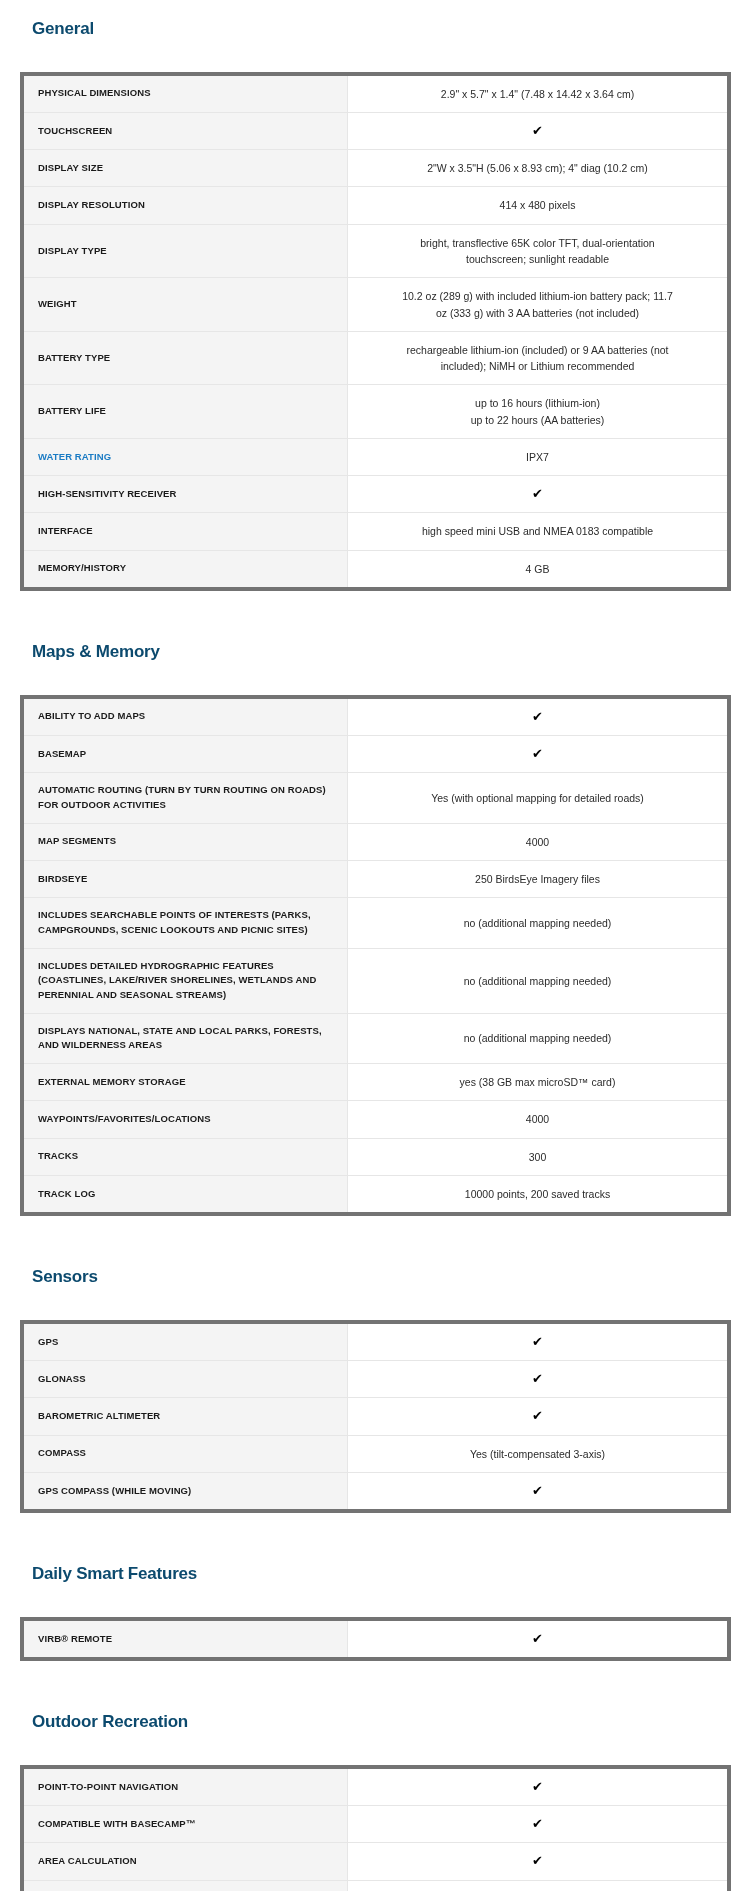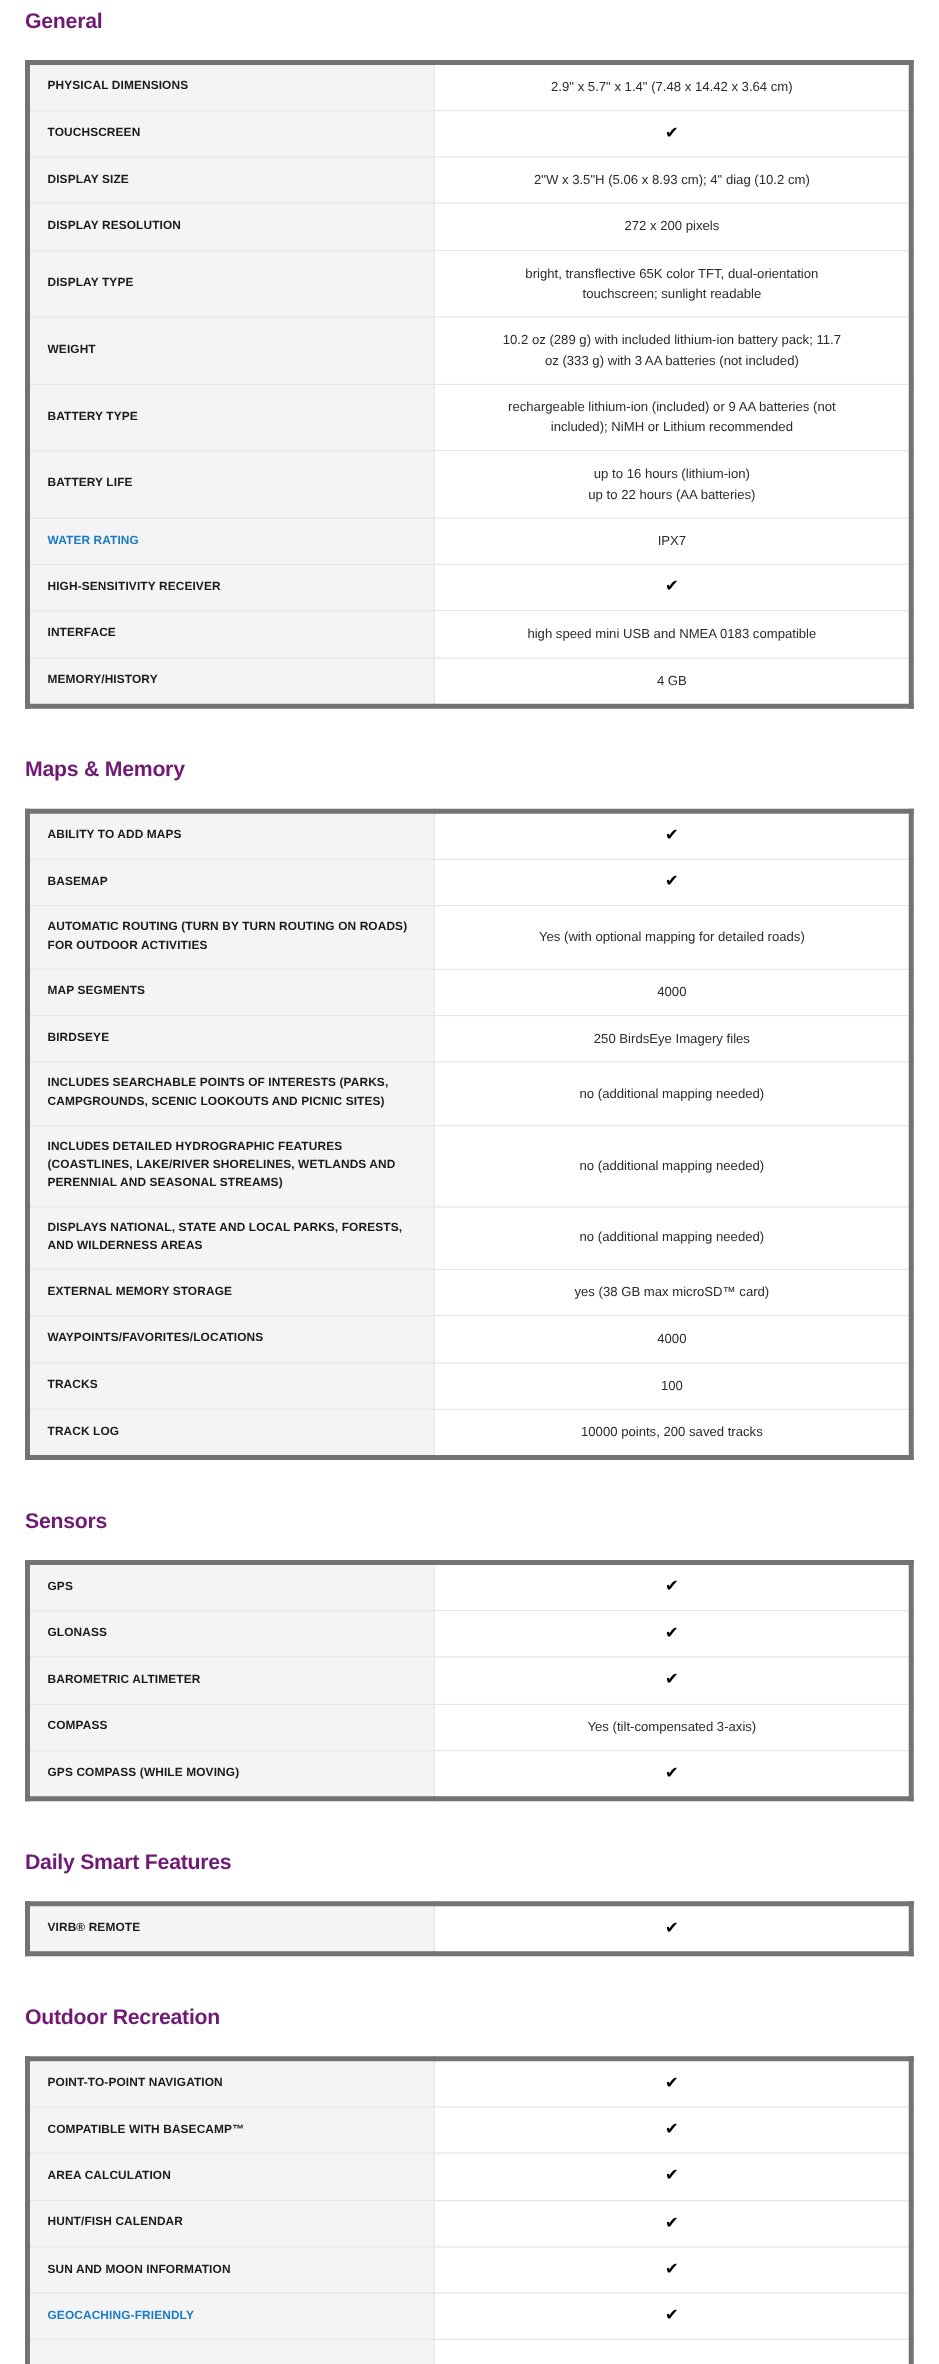--- a/index.html
+++ b/index.html
@@ -17,24 +17,24 @@
     width: 751px;
     box-sizing: border-box;
     padding: 0 20px;
   }
   .section {
     margin: 0;
   }
   .section-heading {
     font-size: 17px;
     font-weight: bold;
-    color: #701a75;
+    color: #0c4a6e;
     letter-spacing: -0.2px;
     font-stretch: condensed;
-    margin: 0;
+    margin: 12px;
     padding: 0;
     line-height: 1.1;
   }
   .section-gap-first { height: 8px; }
   .heading-to-table { height: 21px; }
   .table-to-heading { height: 40px; }
 
   table.spec {
     width: 100%;
     border-collapse: collapse;
@@ -97,21 +97,21 @@
             <tr>
               <td class="spec-label"><span>TOUCHSCREEN</span></td>
               <td class="spec-value"><span class="check">✔</span></td>
             </tr>
             <tr>
               <td class="spec-label"><span>DISPLAY SIZE</span></td>
               <td class="spec-value"><span class="value-lines"><span>2"W x 3.5"H (5.06 x 8.93 cm); 4" diag (10.2 cm)</span></span></td>
             </tr>
             <tr>
               <td class="spec-label"><span>DISPLAY RESOLUTION</span></td>
-              <td class="spec-value"><span class="value-lines"><span>272 x 200 pixels</span></span></td>
+              <td class="spec-value"><span class="value-lines"><span>414 x 480 pixels</span></span></td>
             </tr>
             <tr>
               <td class="spec-label"><span>DISPLAY TYPE</span></td>
               <td class="spec-value"><span class="value-lines"><span>bright, transflective 65K color TFT, dual-orientation</span><span>touchscreen; sunlight readable</span></span></td>
             </tr>
             <tr>
               <td class="spec-label"><span>WEIGHT</span></td>
               <td class="spec-value"><span class="value-lines"><span>10.2 oz (289 g) with included lithium-ion battery pack; 11.7</span><span>oz (333 g) with 3 AA batteries (not included)</span></span></td>
             </tr>
             <tr>
@@ -182,21 +182,21 @@
             <tr>
               <td class="spec-label"><span>EXTERNAL MEMORY STORAGE</span></td>
               <td class="spec-value"><span class="value-lines"><span>yes (38 GB max microSD™ card)</span></span></td>
             </tr>
             <tr>
               <td class="spec-label"><span>WAYPOINTS/FAVORITES/LOCATIONS</span></td>
               <td class="spec-value"><span class="value-lines"><span>4000</span></span></td>
             </tr>
             <tr>
               <td class="spec-label"><span>TRACKS</span></td>
-              <td class="spec-value"><span class="value-lines"><span>100</span></span></td>
+              <td class="spec-value"><span class="value-lines"><span>300</span></span></td>
             </tr>
             <tr>
               <td class="spec-label"><span>TRACK LOG</span></td>
               <td class="spec-value"><span class="value-lines"><span>10000 points, 200 saved tracks</span></span></td>
             </tr>
           </tbody>
         </table>
       </div>
       <div class="table-to-heading"></div>
       <div class="section">

